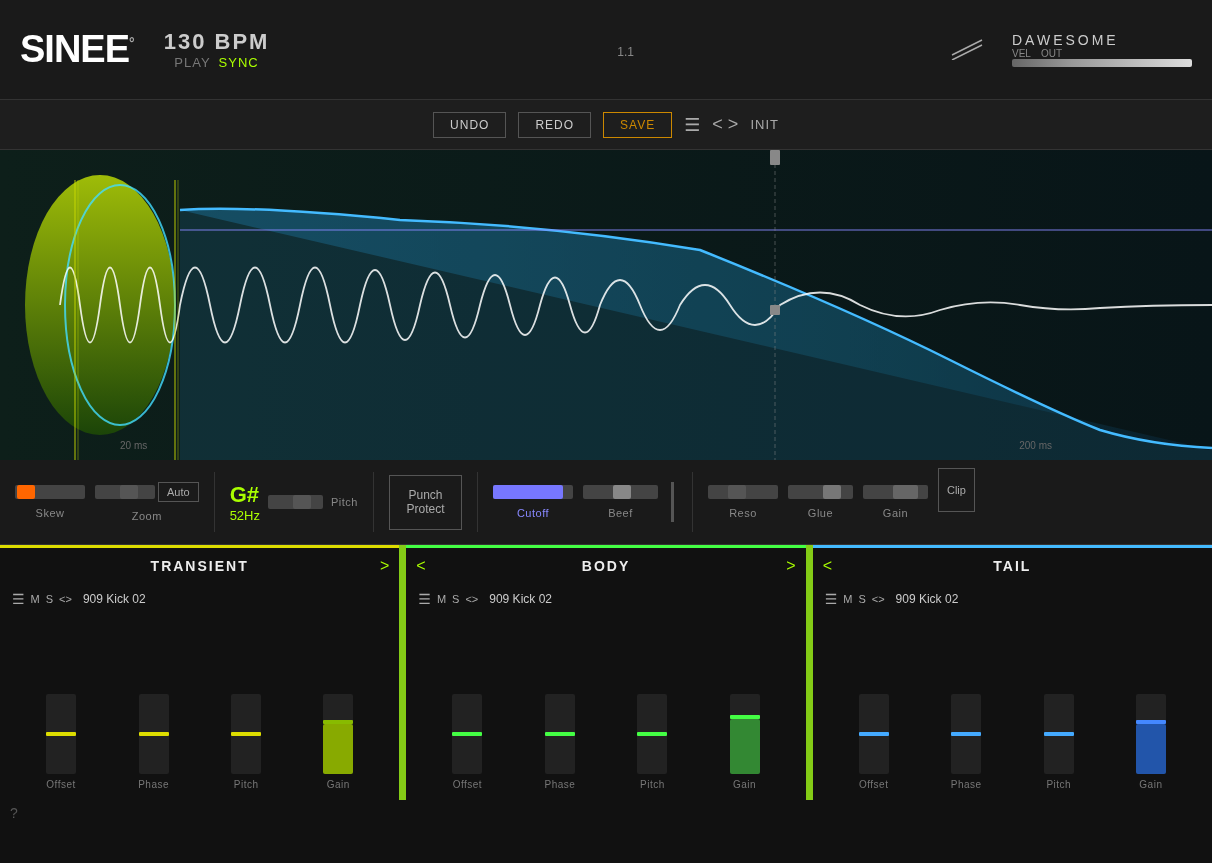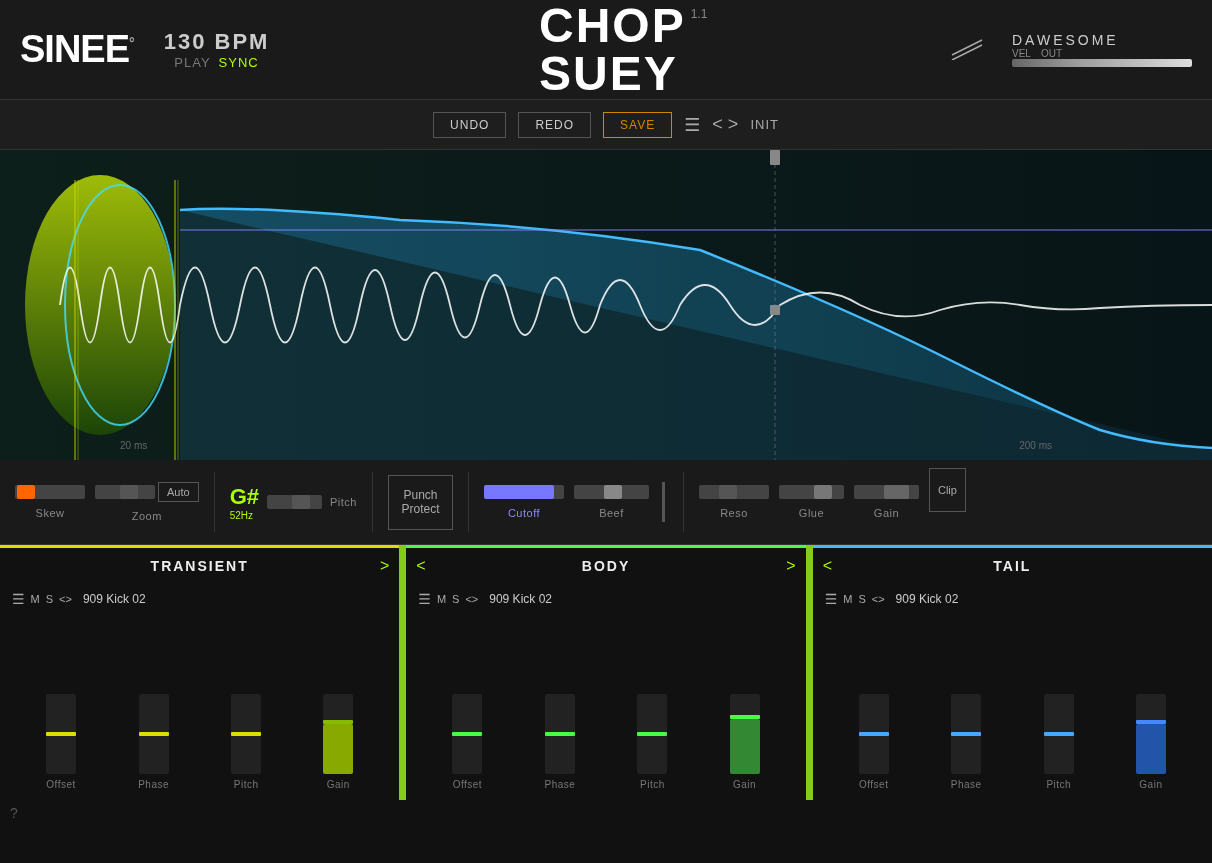--- a/index.html
+++ b/index.html
@@ -192,41 +192,41 @@
       display: flex;
       flex-direction: column;
       align-items: center;
     }
     .pitch-note {
       font-size: 22px;
       font-weight: bold;
       color: #aaff00;
     }
     .pitch-freq {
-      font-size: 10px;
+      font-size: 13px;
       color: #aaff00;
     }
     .ctrl-slider-h.orange .handle { background: #ff6600; left: 2px; }
     .ctrl-slider-h.gray .handle { background: #555; left: 25px; }
     .ctrl-slider-h.blue .handle { background: #5599ff; left: 0; width: 60px; }
     .ctrl-slider-h.lgray .handle { background: #888; left: 30px; }
     .ctrl-slider-h.dgray .handle { background: #555; left: 20px; }
     .ctrl-slider-h.sgray .handle { background: #777; left: 35px; }
     .ctrl-slider-h.small-gray .handle { background: #666; width: 25px; left: 30px; }
 
     .punch-btn {
       border: 1px solid #555;
       background: transparent;
       color: #aaa;
       font-size: 12px;
       padding: 10px 8px;
       cursor: pointer;
       text-align: center;
       line-height: 1.2;
-      width: 65px;
+      width: 73px;
       height: 55px;
     }
     .clip-btn {
       border: 1px solid #555;
       background: transparent;
       color: #aaa;
       font-size: 11px;
       padding: 15px 8px;
       cursor: pointer;
       align-self: flex-start;
@@ -369,24 +369,20 @@
     <div class="bpm-value">
       <span>130</span> <span>BPM</span>
     </div>
     <div class="play-sync">
       <span class="play-text">PLAY</span>
       <span class="sync-text">SYNC</span>
     </div>
   </div>
   <div class="title-section">
     <div style="display:flex; align-items:flex-start;">
-      <div style="line-height:1;">
-        <div class="app-title">CHOP</div>
-        <div class="app-title">SUEY</div>
-      </div>
       <span class="version">1.1</span>
     </div>
   </div>
   <div class="brand-section">
     <div style="margin-right:15px;">
       
       <svg width="40" height="25">
         <line x1="5" y1="20" x2="35" y2="5" stroke="#aaa" stroke-width="1.5"></line>
         <line x1="5" y1="25" x2="35" y2="10" stroke="#aaa" stroke-width="1.5"></line>
       </svg>

